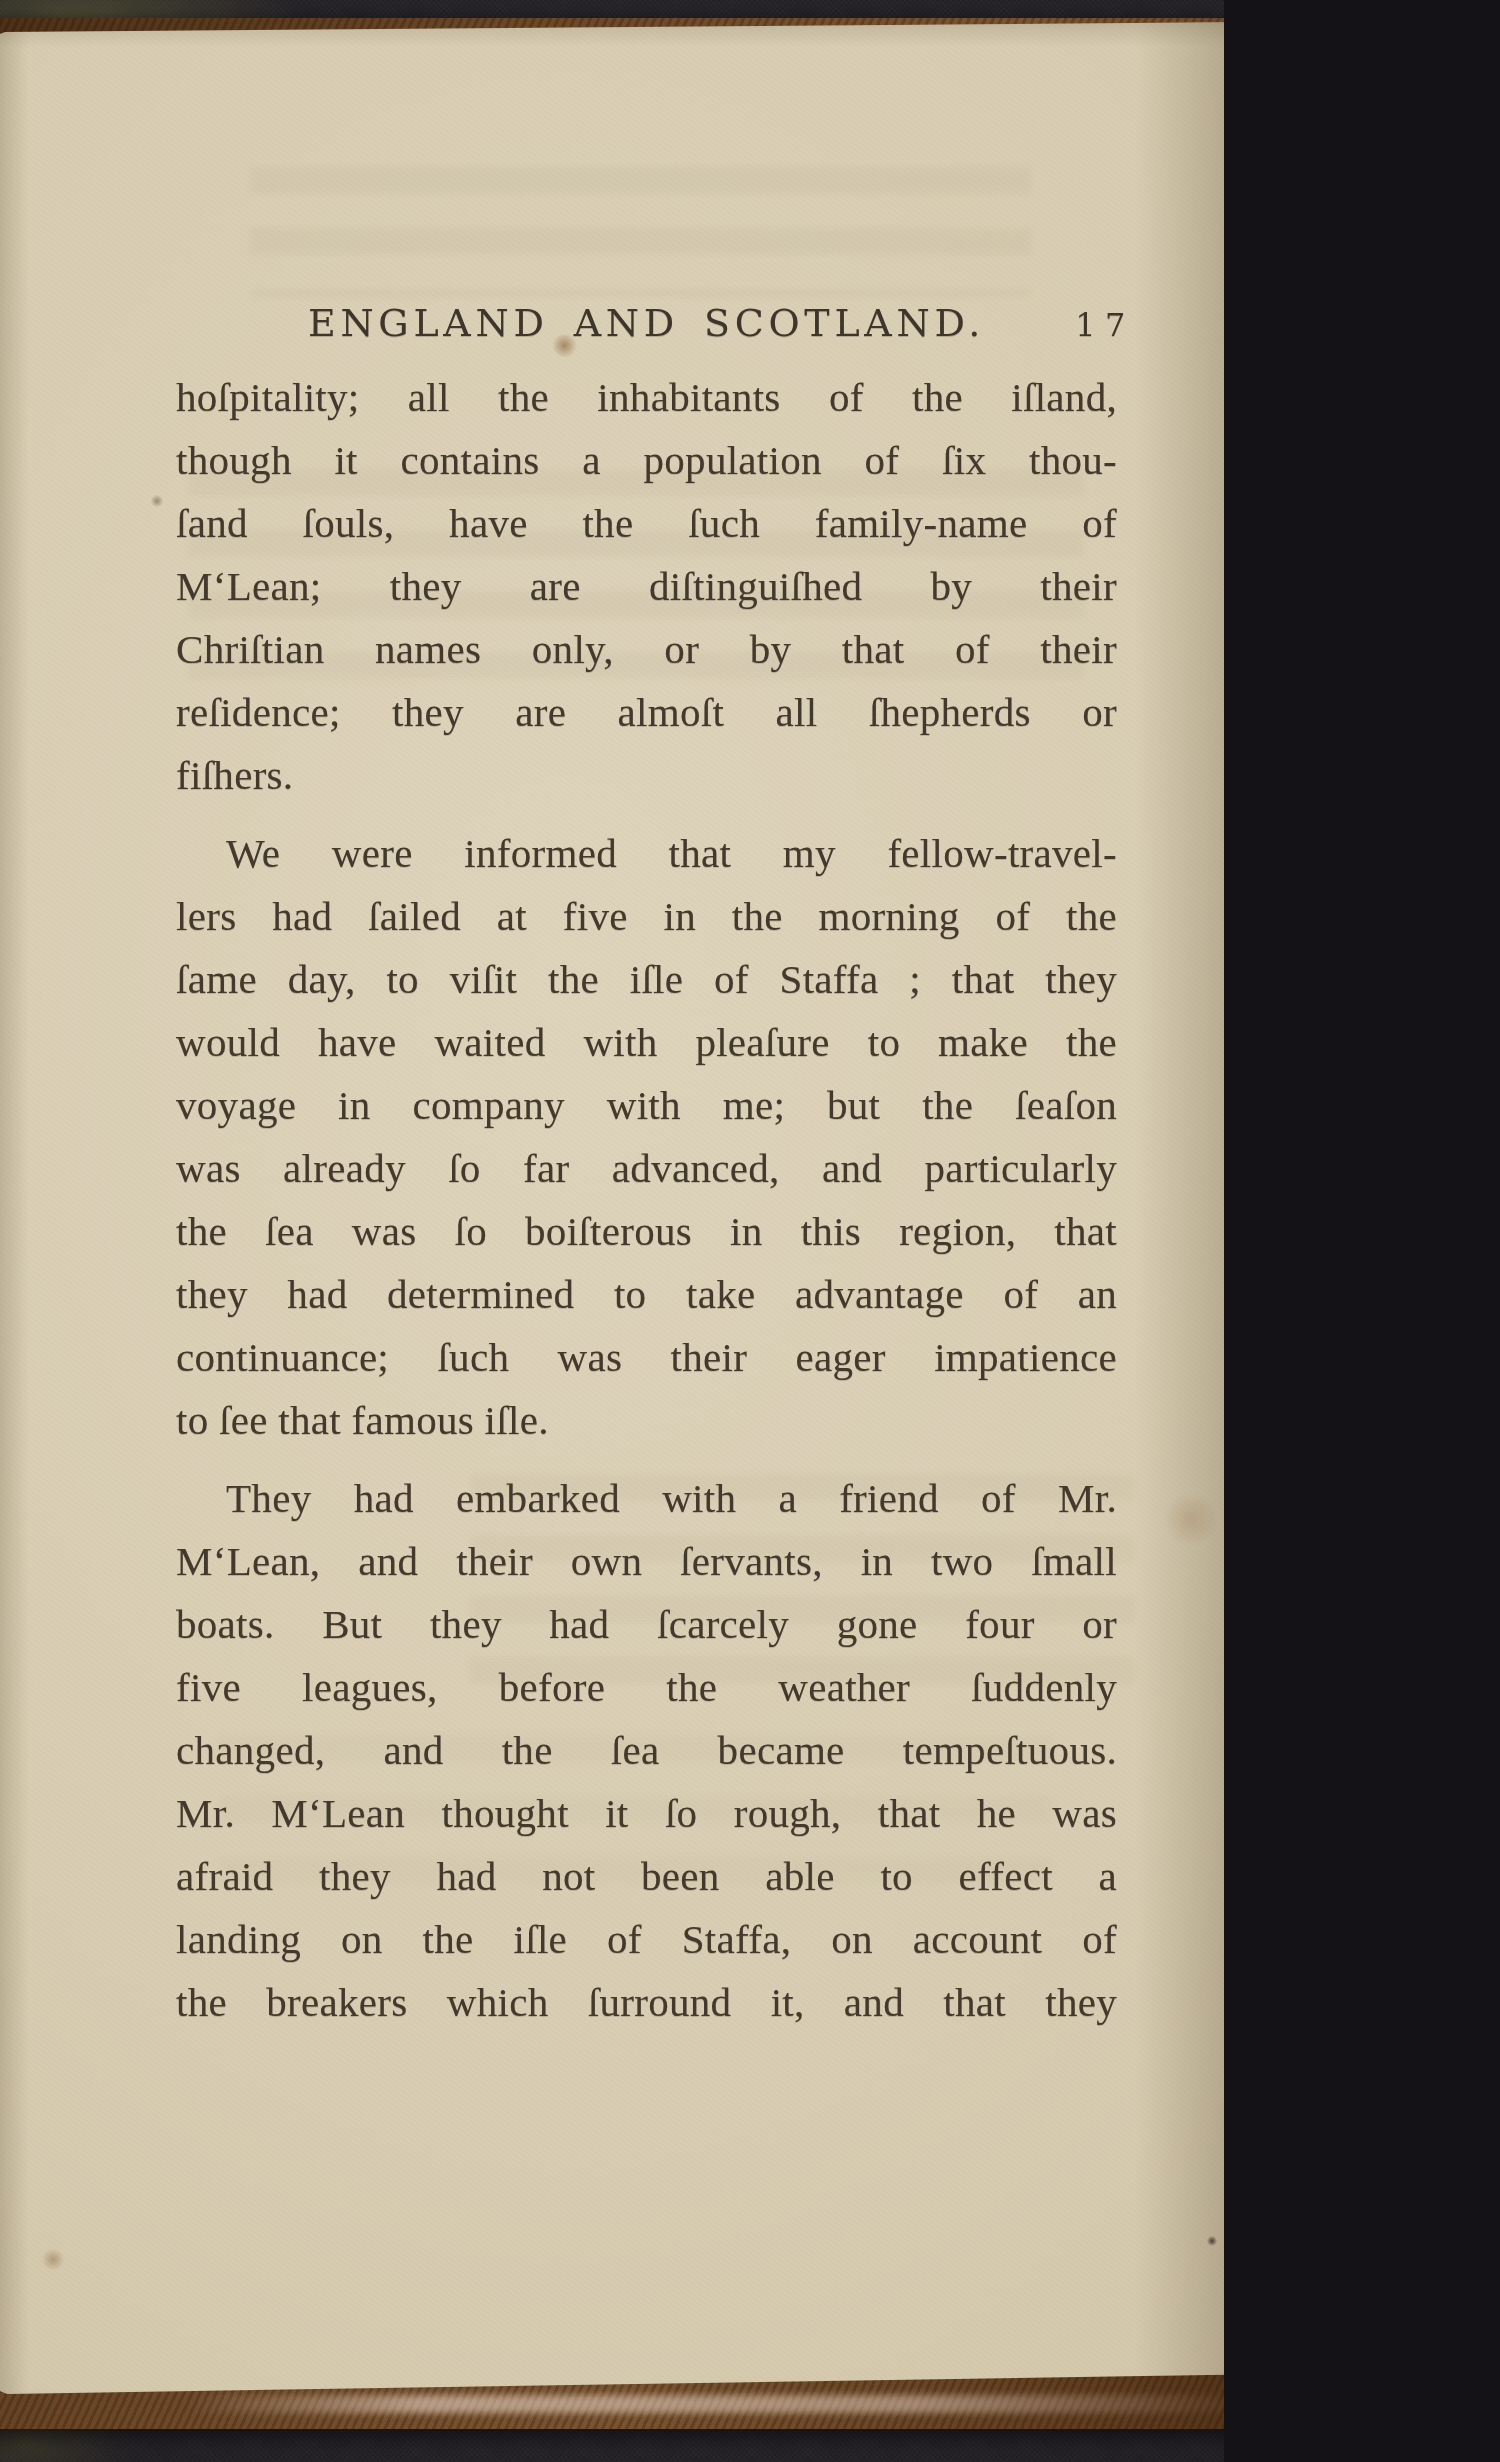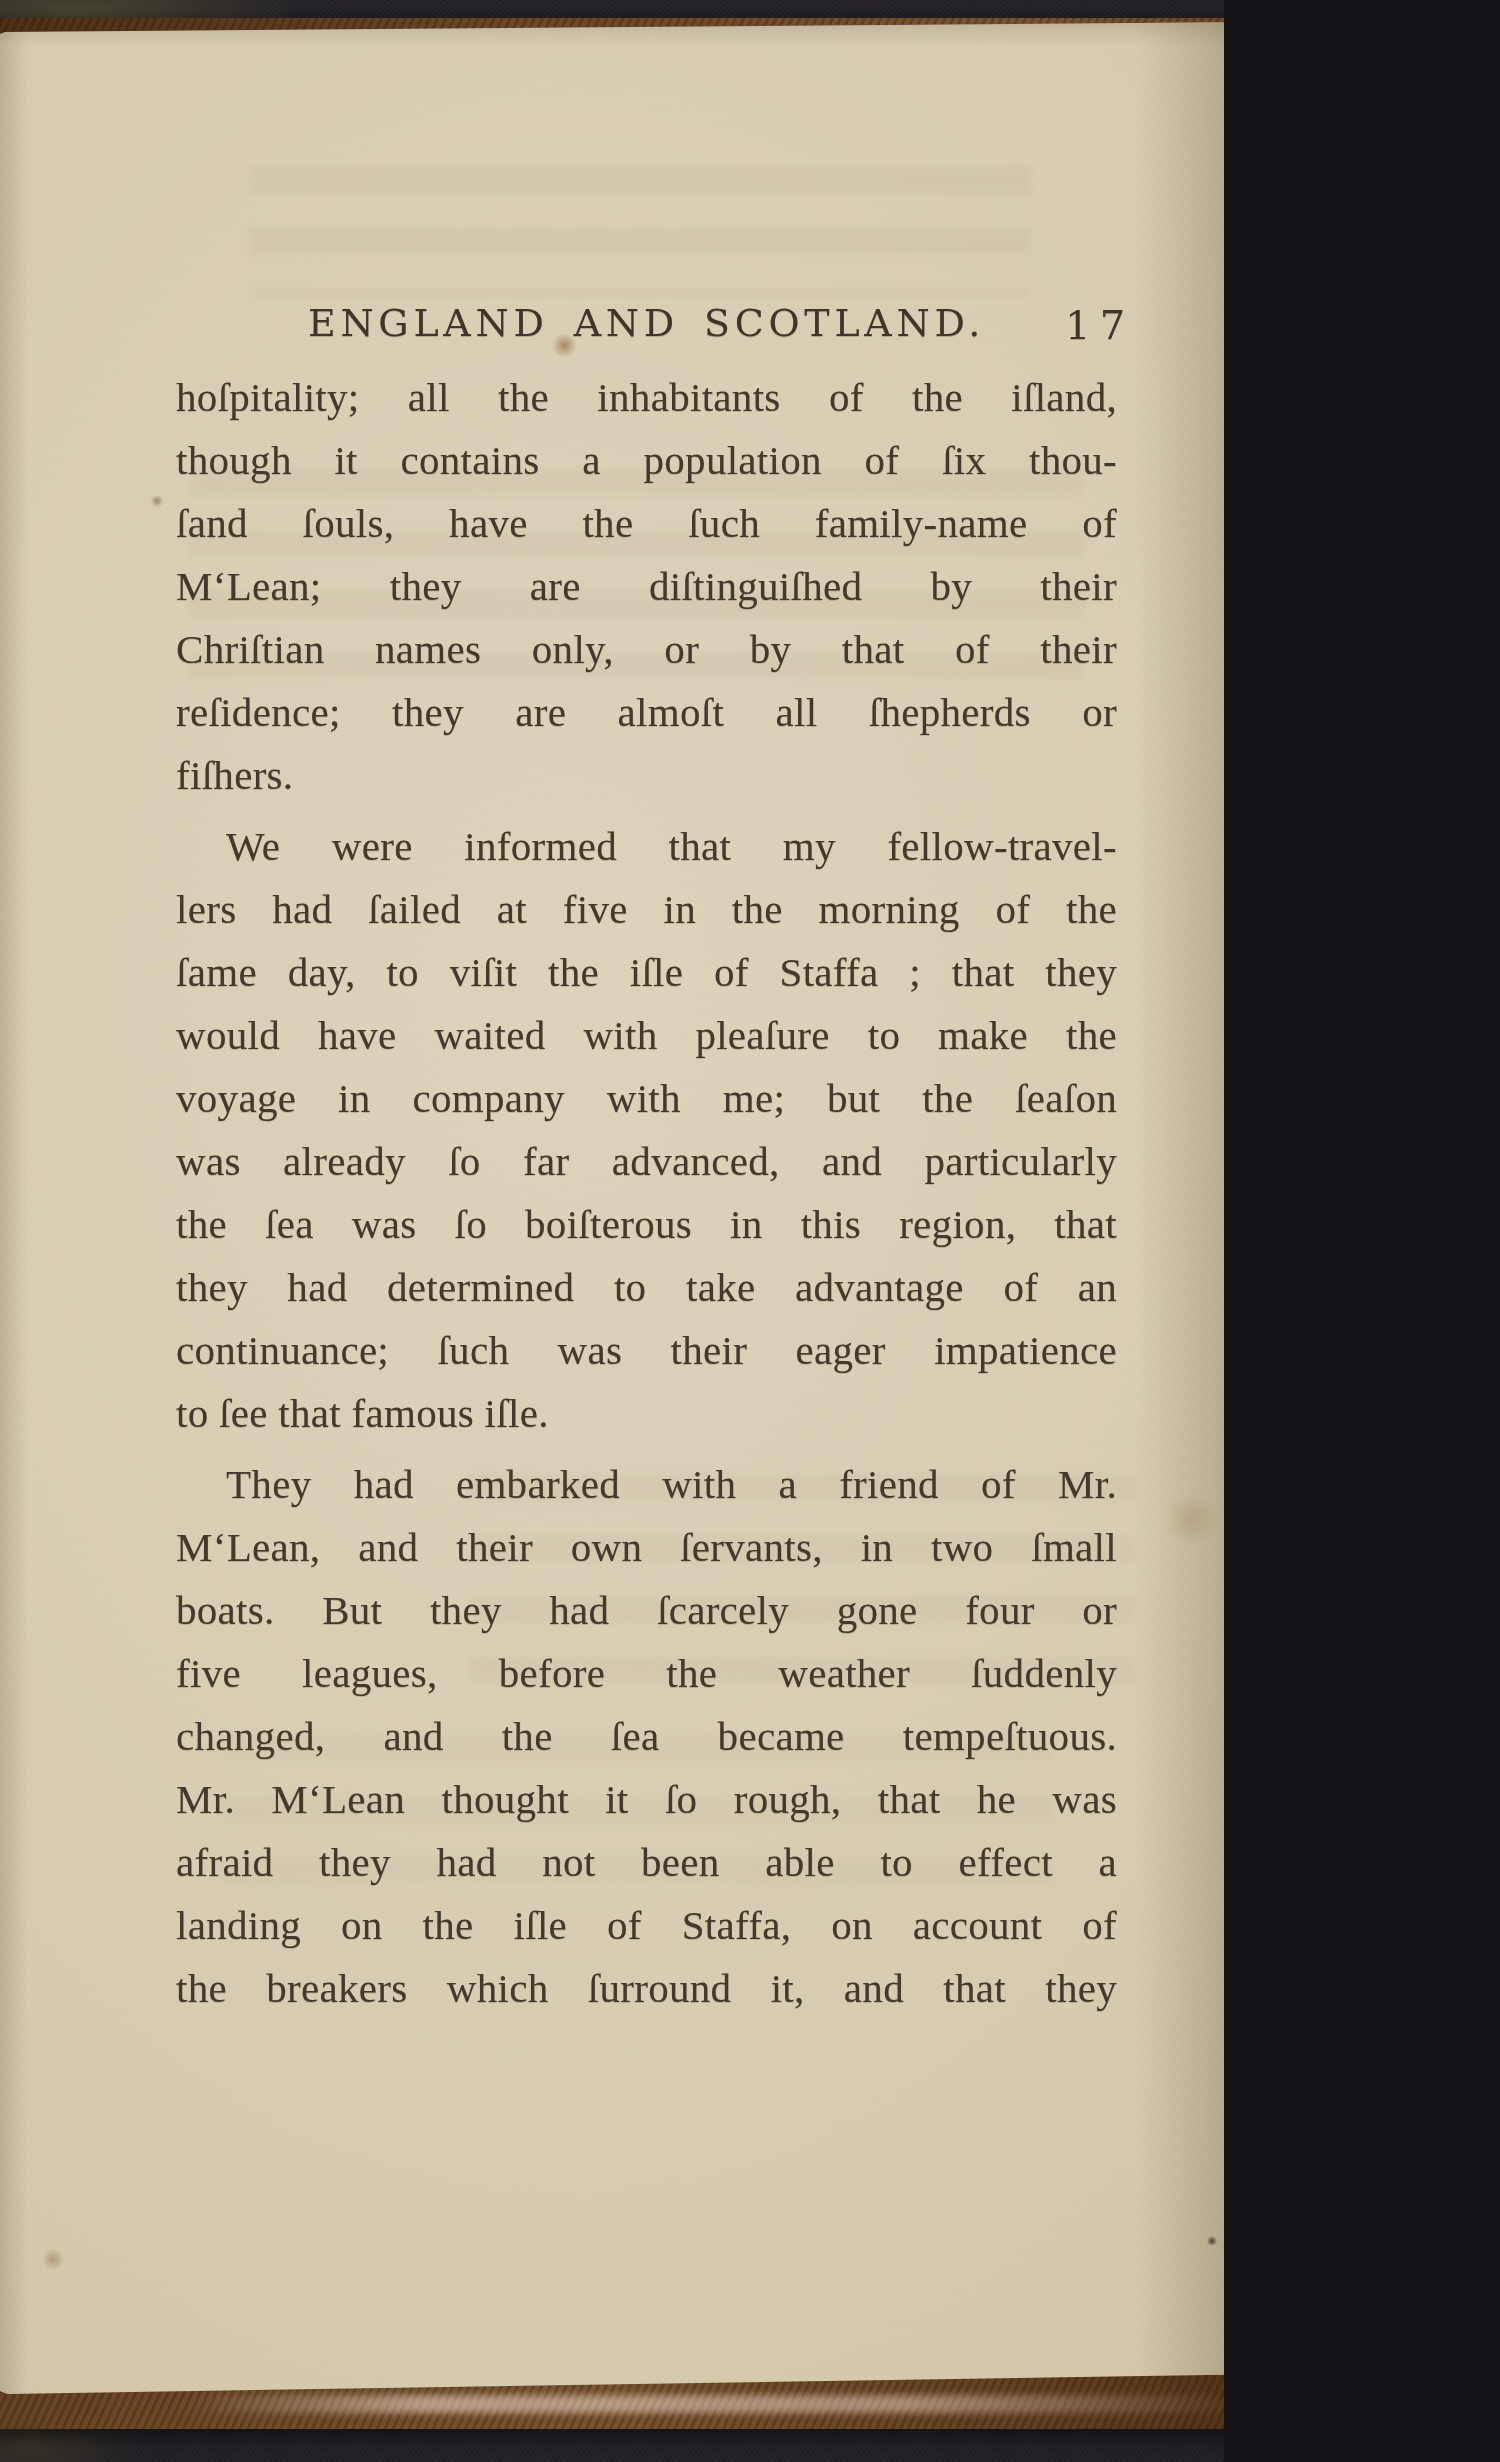--- a/index.html
+++ b/index.html
@@ -131,32 +131,32 @@
     line-height: 47px;
     letter-spacing: 4.7px;
     word-spacing: 8.3px;
     color: #3e362a;
     text-shadow: 0 0.5px 0 rgba(62,54,42,0.25);
   }
   .head-page-number {
     position: absolute;
     right: -17.7px;
     top: 2.1px;
-    font-size: 40px;
+    font-size: 32px;
     letter-spacing: 9.4px;
     word-spacing: normal;
   }
   .body-text {
     margin-top: 19px;
     font-size: 41px;
     line-height: 63px;
     letter-spacing: 0.3px;
     text-shadow: 0 0.5px 0 rgba(67,57,44,0.22), 0.3px 0 0 rgba(67,57,44,0.18);
   }
-  .para + .para { margin-top: 8px; }
+  .para + .para { margin-top: 15px; }
   .line {
     text-align: justify;
     text-align-last: justify;
     font-family: Liberation Serif, serif;
   }
   .line.last { text-align-last: left; }
   .para.indent .line:first-child { text-indent: 50px; }
 </style>
 </head>
 <body>

